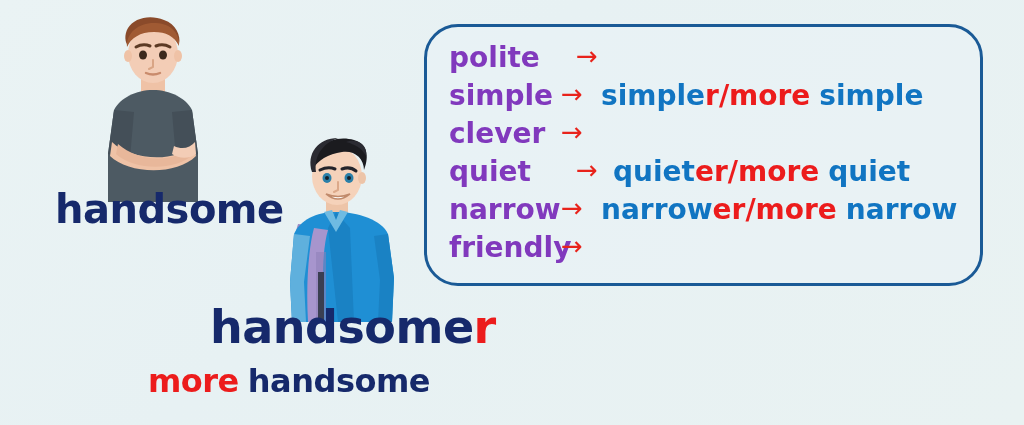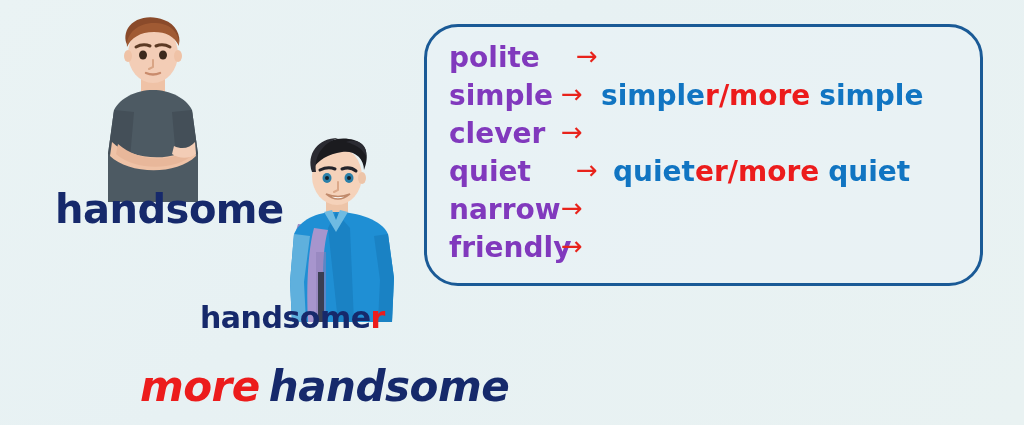--- a/index.html
+++ b/index.html
@@ -38,29 +38,28 @@
     color: #16296b;
     white-space: nowrap;
     letter-spacing: -0.5px;
   }
   .word-handsome {
     left: 55px;
     top: 186px;
     font-size: 40px;
   }
   .word-handsomer {
-    left: 200px;
+    left: 210px;
     top: 300px;
-    font-size: 30px;
+    font-size: 46px;
   }
   .word-more-handsome {
-    left: 140px;
+    left: 148px;
     top: 362px;
-    font-size: 42px;
-    font-style: italic;
+    font-size: 32px;
   }
   .red { color: #ec1c1c; }
 
   
   .rules-box {
     position: absolute;
     left: 424px;
     top: 24px;
     width: 559px;
     height: 262px;
@@ -224,20 +223,21 @@
 
       <div class="rule-row">
         <span class="base-word">quiet</span>
           <span class="arrow">→</span>
           <span class="comp"><span class="plain">quiet</span><span class="suffix">er</span><span class="more">/more</span><span class="sp"></span><span class="plain">quiet</span></span>
       </div>
 
       <div class="rule-row">
         <span class="base-word">narrow</span>
           <span class="arrow arrow-tight">→</span>
+          <span class="comp"><span class="plain">narrow</span><span class="suffix">er</span><span class="more">/more</span><span class="sp"></span><span class="plain">narrow</span></span>
       </div>
 
       <div class="rule-row">
         <span class="base-word">friendly</span>
           <span class="arrow arrow-tighter">→</span>
       </div>
 
     </div>
   </div>
 

